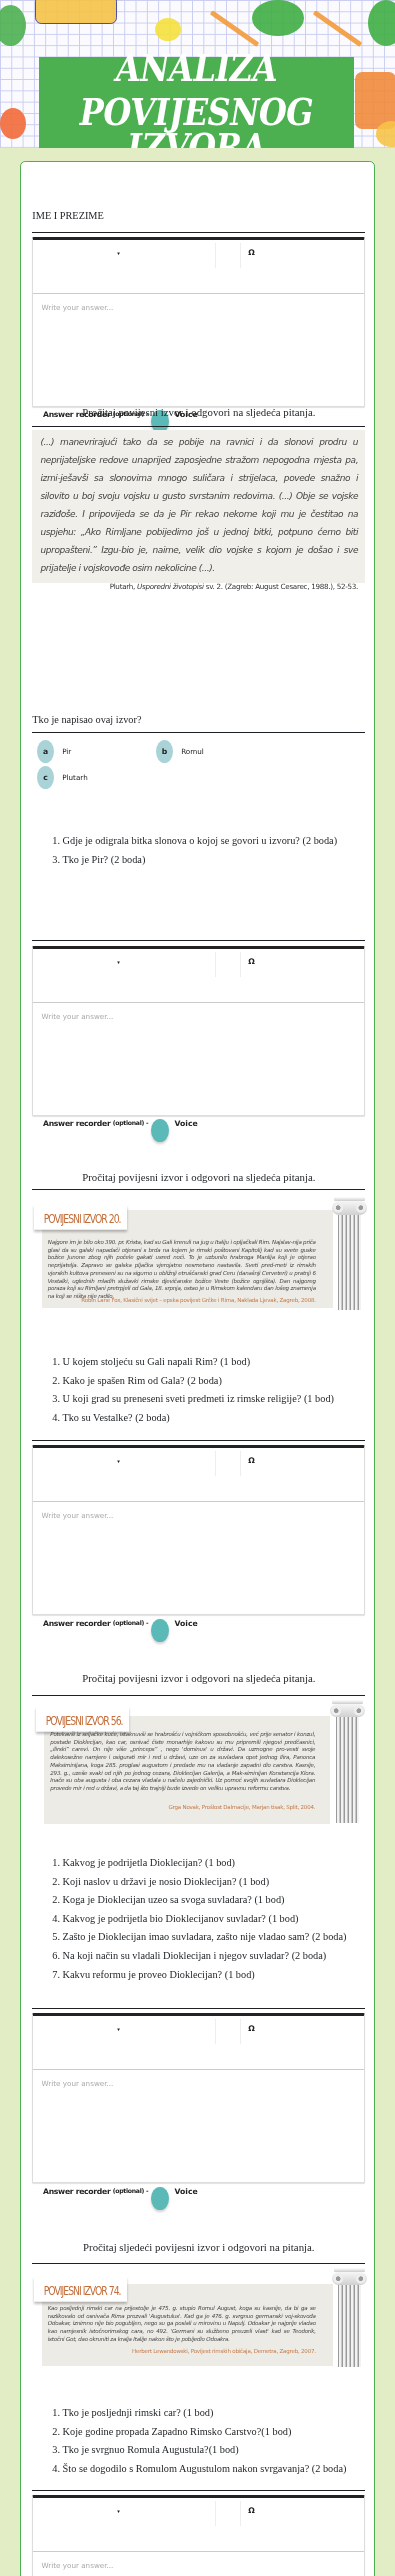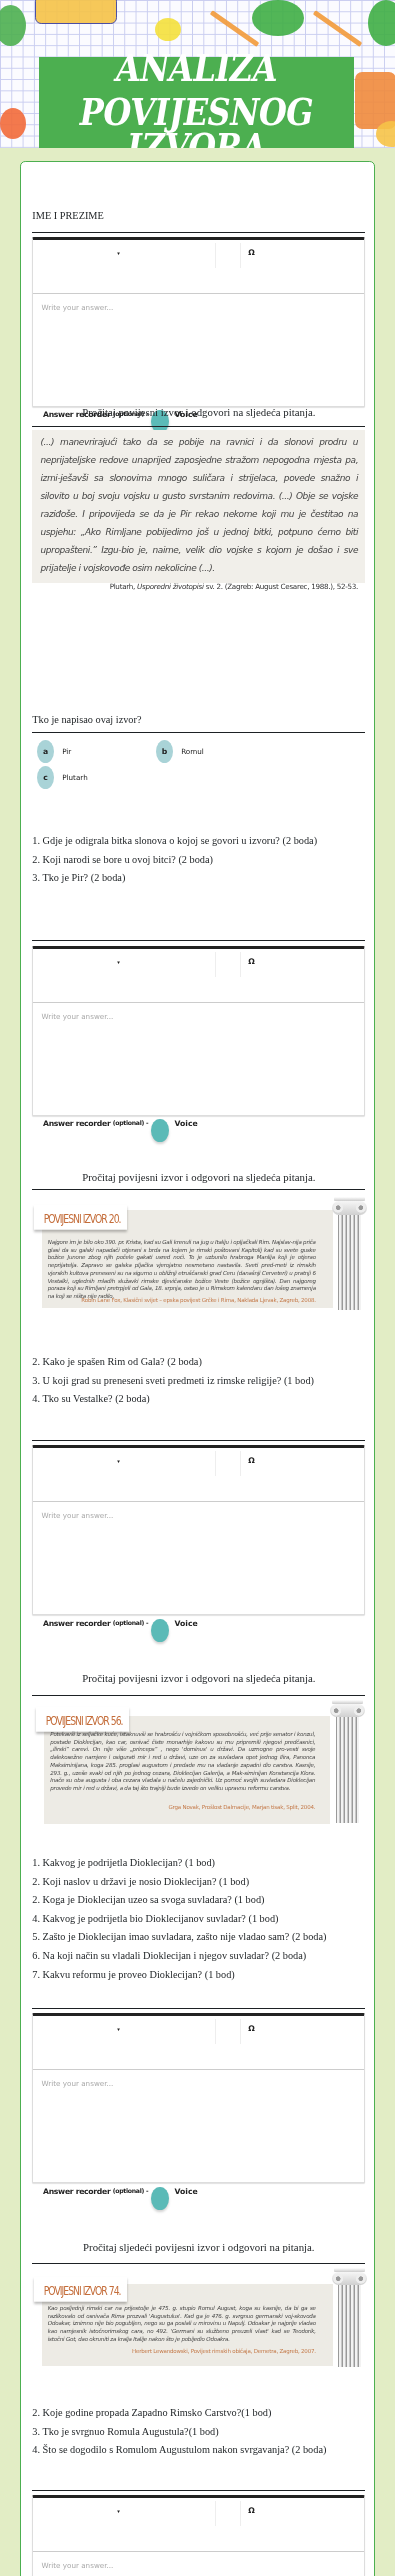--- a/index.html
+++ b/index.html
@@ -85,21 +85,21 @@
   .src1-cite { font-family: "DejaVu Sans", sans-serif; font-size: 7.2px; color: #333; text-align: right; margin-top: 3px; line-height: 13.4px; letter-spacing: -0.3px; }
   
   .choice { position: absolute; display: flex; align-items: center; }
   .choice-badge {
     width: 17px; height: 23px; border-radius: 50%; background: #a9d3d7;
     display: flex; align-items: center; justify-content: center;
     font-family: "DejaVu Sans", sans-serif; font-weight: bold; font-size: 7.7px; color: #222; cursor: pointer;
   }
   .choice-text { margin-left: 8.2px; font-family: "DejaVu Sans", sans-serif; font-size: 7.2px; color: #222; }
   .q-list { position: absolute; left: 11.3px; width: 330px; font-family: "Liberation Serif", serif; font-size: 10.3px; color: #1d2124; }
-  .q-list p { line-height: 13.4px; margin-bottom: 5.2px; }
+  .q-list p { line-height: 13.4px; margin-bottom: 5.2px; margin-left: 20px; }
   
   .source-card { position: absolute; left: 11.3px; width: 333px; }
   .sc-bg { position: absolute; background: #edebe5; }
   .sc-tab {
     position: absolute; background: #fff; box-shadow: 0 1.5px 2.1px rgba(0,0,0,.25);
     font-family: "DejaVu Sans", sans-serif; color: #c46d3a; font-size: 9.3px; letter-spacing: -1px;
     padding: 5.2px 6.2px 3.1px 9.3px; transform: scaleY(1.3); transform-origin: left top;
   }
   .sc-text {
     position: absolute; font-family: "DejaVu Sans", sans-serif; font-style: italic; font-size: 5.5px;
@@ -167,21 +167,20 @@
     <span class="choice-badge">b</span>
     <span class="choice-text">Romul</span>
   </div>
   <div class="choice" style="left:16px;top:604px;">
     <span class="choice-badge">c</span>
     <span class="choice-text">Plutarh</span>
   </div>
 
   <div class="q-list" style="top:672px;">
     <p>1. Gdje je odigrala bitka slonova o kojoj se govori u izvoru? (2 boda)</p>
-    <p>2.  Koji narodi se bore u ovoj bitci? (2 boda)</p>
     <p>3. Tko je Pir? (2 boda)</p>
   </div>
   <div class="rule" style="top:778px;"></div>
   <div class="editor" style="top:784px;">
     <div class="toolbar">
       <span class="tb-caret">▼</span>
       <span class="tb-sep" style="left:182px;"></span>
       <span class="tb-sep" style="left:207px;"></span>
       <span class="tb-omega">Ω</span>
     </div>
@@ -201,20 +200,21 @@
     <div class="sc-text" style="left:15.5px;top:45px;width:268px;">Najgore im je bilo oko 390. pr. Krista, kad su Gali krenuli na jug u Italiju i opljačkali Rim. Najslav-nija priča glasi da su galski napadači otjerani s brda na kojem je rimski poštovani Kapitolij kad su svete guske božice Junone zbog njih počele gakati usred noći. To je uzbunilo hrabroga Manlija koji je otjerao neprijatelja. Zapravo se galska pljačka vjerojatno nesmetano nastavila. Sveti pred-meti iz rimskih vjerskih kultova preneseni su na sigurno u obližnji etruščanski grad Ceru (današnji Cerveteri) u pratnji 6 Vestalki, uglednih mladih služavki rimske djevičanske božice Veste (božice ognjišta). Dan najgoreg poraza koji su Rimljani pretrpjeli od Gala, 18. srpnja, ostao je u Rimskom kalendaru dan lošeg znamenja na koji se ništa nije radilo.</div>
     <div class="sc-cite" style="left:15.5px;top:103px;width:268px;">Robin Lane Fox, Klasični svijet – epska povijest Grčke i Rima, Naklada Ljevak, Zagreb, 2008.</div>
     <div class="column" style="left:302px;top:3.1px;">
       <div class="col-cap"></div>
         <div class="col-volute"></div>
         <div class="col-shaft" style="height:95px;"></div>
     </div>
   </div>
 
   <div class="q-list" style="top:1193px;">
+    <p>1.  U kojem stoljeću su Gali napali Rim? (1 bod)</p>
     <p>2.  Kako je spašen Rim od Gala? (2 boda)</p>
     <p>3. U koji grad su preneseni sveti predmeti iz rimske religije? (1 bod)</p>
     <p>4. Tko su Vestalke? (2 boda)</p>
   </div>
   <div class="rule" style="top:1278px;"></div>
   <div class="editor" style="top:1283px;">
     <div class="toolbar">
       <span class="tb-caret">▼</span>
       <span class="tb-sep" style="left:182px;"></span>
       <span class="tb-sep" style="left:207px;"></span>
@@ -275,20 +275,21 @@
     <div class="sc-text" style="left:15.5px;top:37px;width:268px;">Kao posljednji rimski car na prijestolje je 475. g. stupio Romul August, koga su kasnije, da bi ga se razlikovalo od osnivača Rima prozvali 'Augustulus'. Kad ga je 476. g. svrgnuo germanski voj-skovođa Odoakar, iznimno nije bio pogubljen, nego su ga poslali u mirovinu u Napulj. Odoakar je najprije vladao kao namjesnik istočnorimskog cara, no 492. 'Germani su službeno preuzeli vlast' kad se Teodorik, istočni Got, dao okruniti za kralja Italije nakon što je pobijedio Odoakra.</div>
     <div class="sc-cite" style="left:15.5px;top:80px;width:268px;">Herbert Lewandowski, Povijest rimskih običaja, Demetra, Zagreb, 2007.</div>
     <div class="column" style="left:302px;top:0px;">
       <div class="col-cap"></div>
         <div class="col-volute"></div>
         <div class="col-shaft" style="height:82px;"></div>
     </div>
   </div>
 
   <div class="q-list" style="top:2244px;">
+    <p>1. Tko je posljednji rimski car? (1 bod)</p>
     <p>2. Koje godine propada Zapadno Rimsko Carstvo?(1 bod)</p>
     <p>3. Tko je svrgnuo Romula Augustula?(1 bod)</p>
     <p>4. Što se dogodilo s Romulom Augustulom nakon svrgavanja? (2 boda)</p>
   </div>
   <div class="rule" style="top:2328px;"></div>
   <div class="editor" style="top:2333px;">
     <div class="toolbar">
       <span class="tb-caret">▼</span>
       <span class="tb-sep" style="left:182px;"></span>
       <span class="tb-sep" style="left:207px;"></span>

